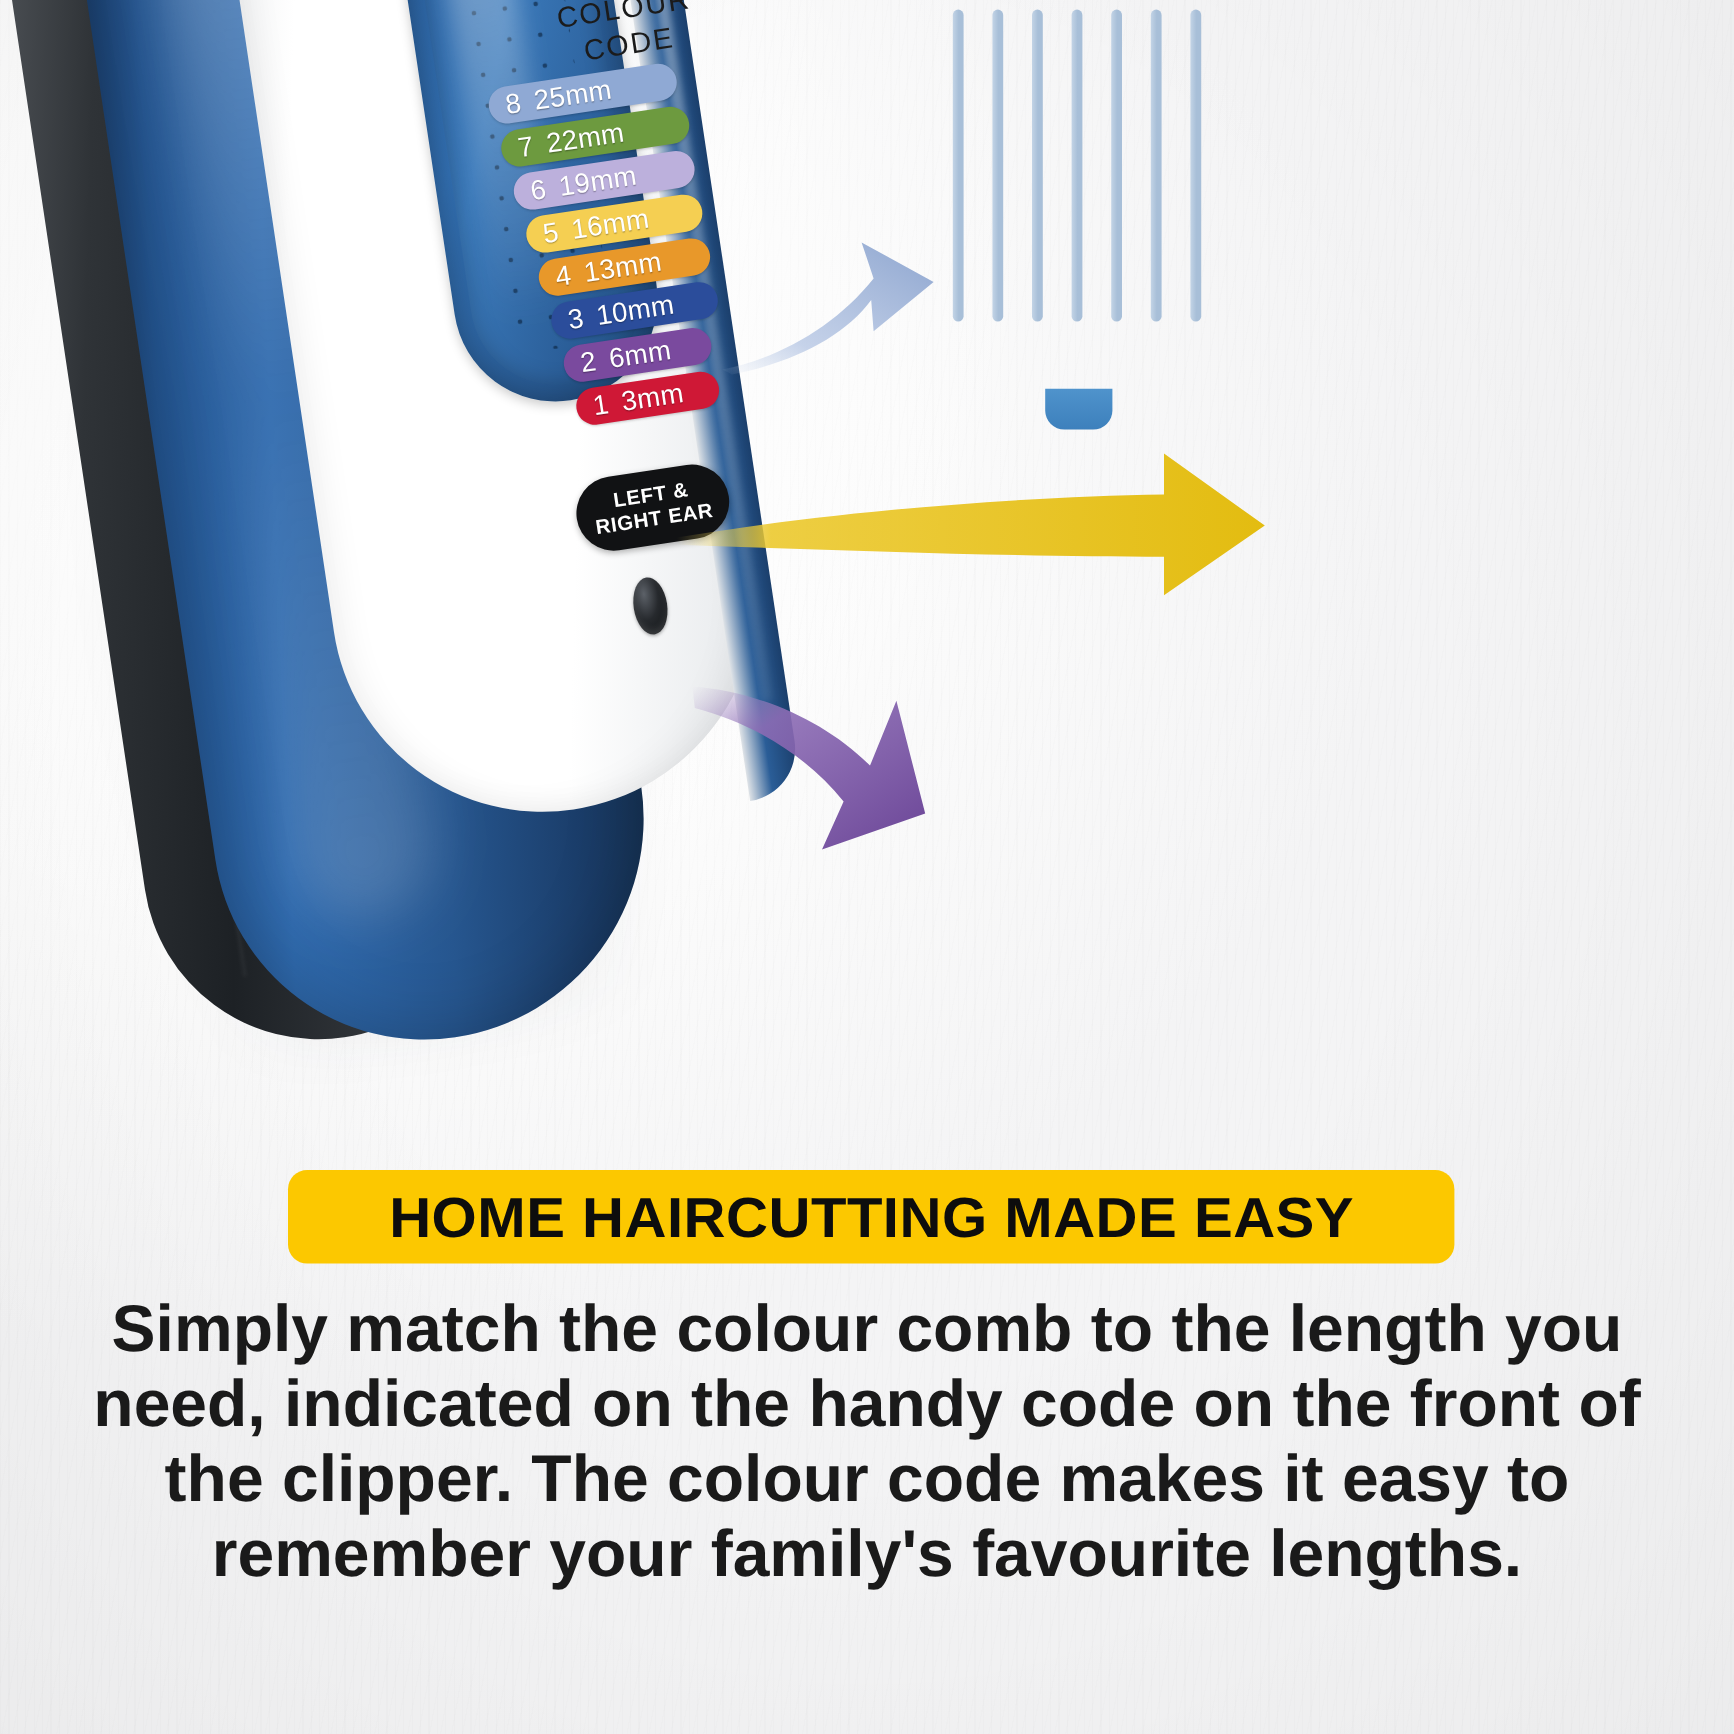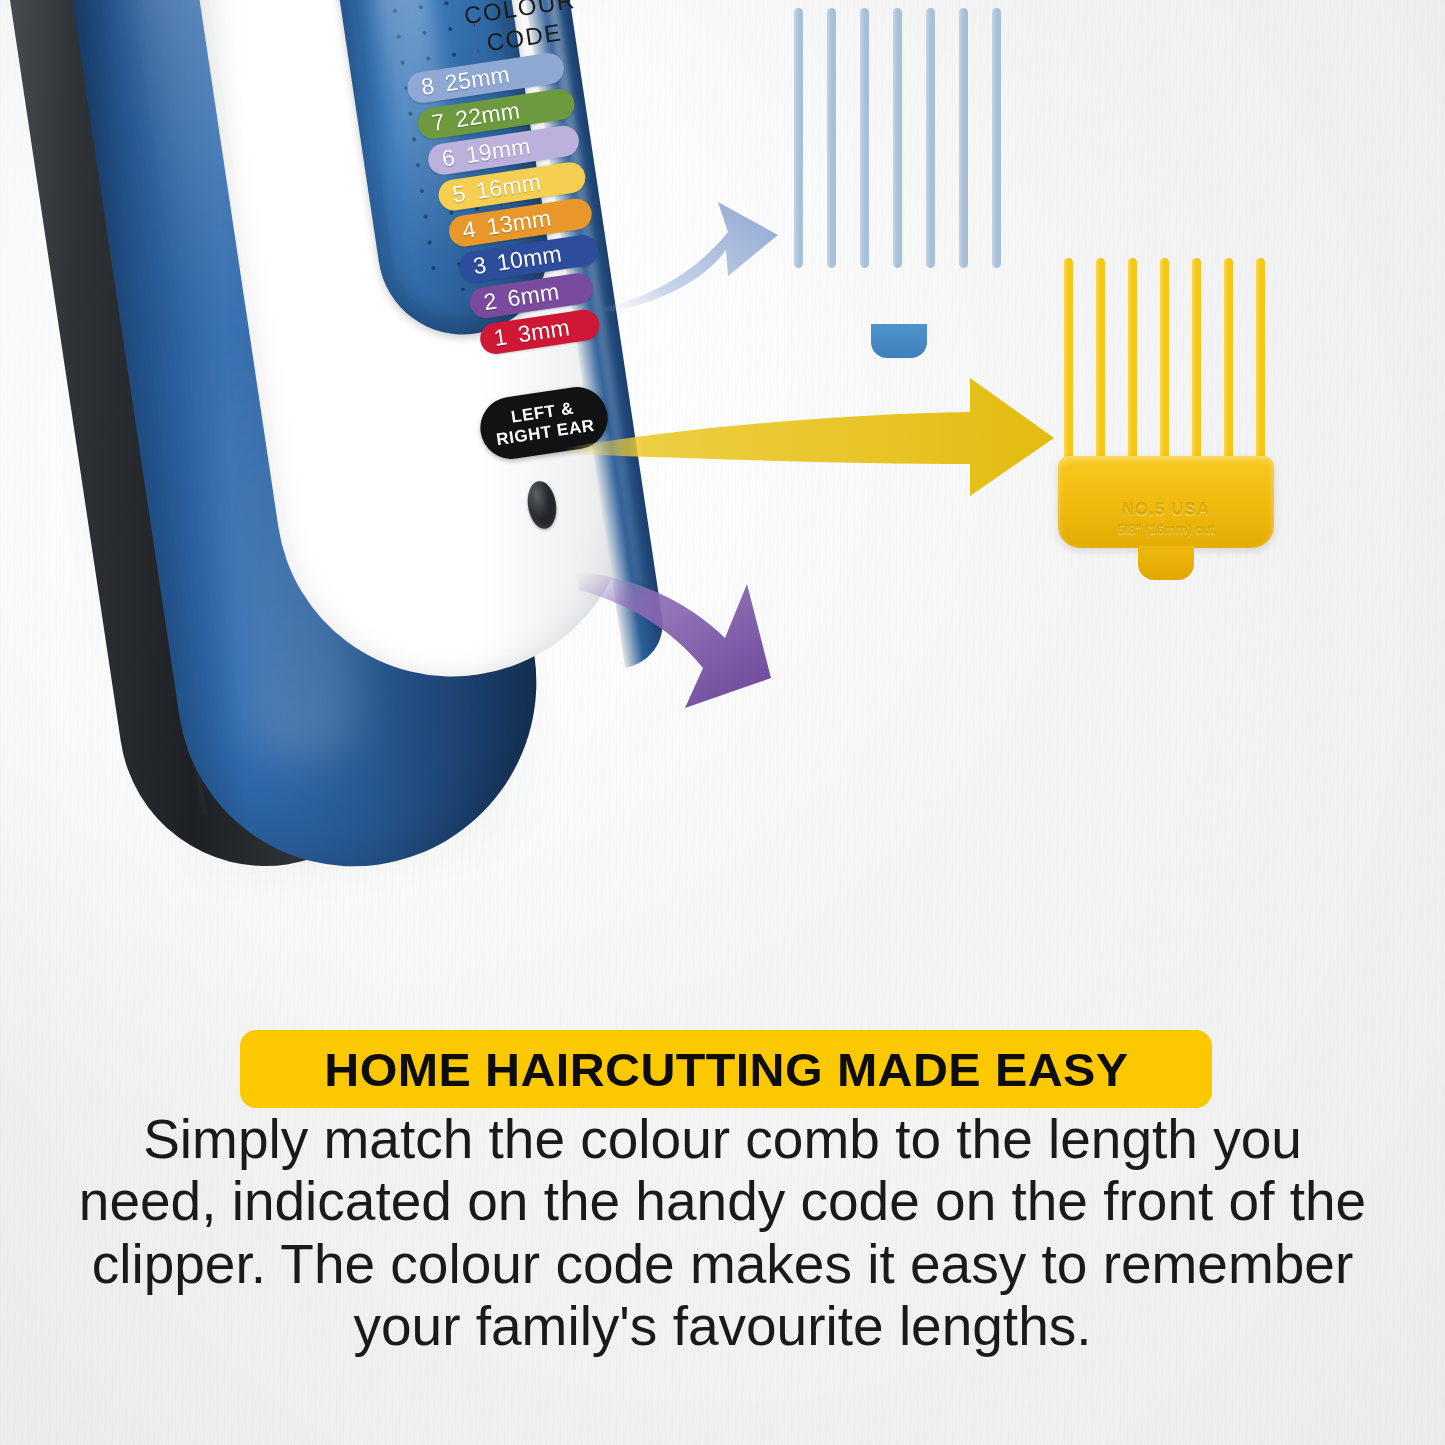--- a/index.html
+++ b/index.html
@@ -115,29 +115,29 @@
   .comb-emboss{position:absolute;width:100%;text-align:center;
     font-size:17px;letter-spacing:1px;font-weight:700;
     text-shadow:0 1px 0 rgba(255,255,255,.55), 0 -1px 0 rgba(0,0,0,.14);}
   .comb-emboss2{position:absolute;width:100%;text-align:center;font-size:13px;font-weight:700;
     text-shadow:0 1px 0 rgba(255,255,255,.5), 0 -1px 0 rgba(0,0,0,.12);}
 
   
   .arrow-svg{position:absolute;}
 
   
-  #banner{position:absolute;left:240px;top:1030px;width:972px;height:78px;
+  #banner{position:absolute;left:240px;top:975px;width:972px;height:78px;
     background:#FCC800;border-radius:16px;
     display:flex;align-items:center;justify-content:center;}
   #banner .btxt{font-size:47px;font-weight:700;letter-spacing:.4px;color:#0d0d0d;
     white-space:nowrap;transform:scaleX(1.03);}
 
   
-  #para{position:absolute;left:70px;top:1108px;width:1305px;text-align:center;
-    font-size:55px;line-height:1.135;color:#1a1a1a;font-weight:400;}
+  #para{position:absolute;left:70px;top:1076px;width:1305px;text-align:center;
+    font-size:55px;line-height:1.135;color:#1a1a1a;font-weight:700;}
 </style>
 </head>
 <body>
 
 <div id="stage">
 
   <div class="bg-base"></div>
   <div class="bg-stripes"></div>
   <div class="bg-stripes2"></div>
   <div class="bg-swirl"></div>
@@ -265,39 +265,20 @@
         <div class="tooth" style="left: 72px; top: 0px; width: 9px; height: 260px; background: linear-gradient(90deg, rgb(195, 212, 230), rgb(168, 191, 216) 55%, rgb(168, 191, 216)); border-radius: 5px;"></div>
         <div class="tooth" style="left: 105px; top: 0px; width: 9px; height: 260px; background: linear-gradient(90deg, rgb(195, 212, 230), rgb(168, 191, 216) 55%, rgb(168, 191, 216)); border-radius: 5px;"></div>
         <div class="tooth" style="left: 138px; top: 0px; width: 9px; height: 260px; background: linear-gradient(90deg, rgb(195, 212, 230), rgb(168, 191, 216) 55%, rgb(168, 191, 216)); border-radius: 5px;"></div>
         <div class="tooth" style="left: 171px; top: 0px; width: 9px; height: 260px; background: linear-gradient(90deg, rgb(195, 212, 230), rgb(168, 191, 216) 55%, rgb(168, 191, 216)); border-radius: 5px;"></div>
         <div class="tooth" style="left: 204px; top: 0px; width: 9px; height: 260px; background: linear-gradient(90deg, rgb(195, 212, 230), rgb(168, 191, 216) 55%, rgb(168, 191, 216)); border-radius: 5px;"></div>
       </div>
     <div class="comb-tab" style="left:83px;top:316px;width:56px;height:34px;
                 background:linear-gradient(180deg,#4f93cc,#3d80bc);"></div>
   </div>
 
-  <div class="comb" id="comb-yellow" style="left:1058px;top:258px;width:216px;height:346px;">
-    <div class="teeth">
-        <div class="tooth" style="left: 6px; top: 0px; width: 9px; height: 226px; background: linear-gradient(90deg, rgb(255, 216, 74), rgb(245, 197, 24) 55%, rgb(245, 197, 24)); border-radius: 5px;"></div>
-        <div class="tooth" style="left: 38px; top: 0px; width: 9px; height: 226px; background: linear-gradient(90deg, rgb(255, 216, 74), rgb(245, 197, 24) 55%, rgb(245, 197, 24)); border-radius: 5px;"></div>
-        <div class="tooth" style="left: 70px; top: 0px; width: 9px; height: 226px; background: linear-gradient(90deg, rgb(255, 216, 74), rgb(245, 197, 24) 55%, rgb(245, 197, 24)); border-radius: 5px;"></div>
-        <div class="tooth" style="left: 102px; top: 0px; width: 9px; height: 226px; background: linear-gradient(90deg, rgb(255, 216, 74), rgb(245, 197, 24) 55%, rgb(245, 197, 24)); border-radius: 5px;"></div>
-        <div class="tooth" style="left: 134px; top: 0px; width: 9px; height: 226px; background: linear-gradient(90deg, rgb(255, 216, 74), rgb(245, 197, 24) 55%, rgb(245, 197, 24)); border-radius: 5px;"></div>
-        <div class="tooth" style="left: 166px; top: 0px; width: 9px; height: 226px; background: linear-gradient(90deg, rgb(255, 216, 74), rgb(245, 197, 24) 55%, rgb(245, 197, 24)); border-radius: 5px;"></div>
-        <div class="tooth" style="left: 198px; top: 0px; width: 9px; height: 226px; background: linear-gradient(90deg, rgb(255, 216, 74), rgb(245, 197, 24) 55%, rgb(245, 197, 24)); border-radius: 5px;"></div>
-      </div>
-    <div class="comb-body" style="top:198px;width:216px;height:92px;
-                background:linear-gradient(180deg,#f8c820 0%,#f0ba0d 55%,#e3ab00 100%);
-                box-shadow:inset 0 3px 7px rgba(255,255,255,.4), 0 3px 8px rgba(0,0,0,.12);">
-      <div class="comb-emboss" style="top:44px;color:#e0ae06;">NO.5 USA</div>
-      <div class="comb-emboss2" style="top:66px;color:#e0ae06;">5/8" (16mm) cut</div>
-    </div>
-    <div class="comb-tab" style="left:80px;top:288px;width:56px;height:34px;
-                background:linear-gradient(180deg,#efb90c,#e0a800);"></div>
-  </div>
 
 
   <div id="banner">
     <div class="btxt">HOME HAIRCUTTING MADE EASY</div>
   </div>
 
   <div id="para">Simply match the colour comb to the length you need, indicated on the handy code on the front of the clipper. The colour code makes it easy to remember your family's favourite lengths.</div>
 
 </div>
 

